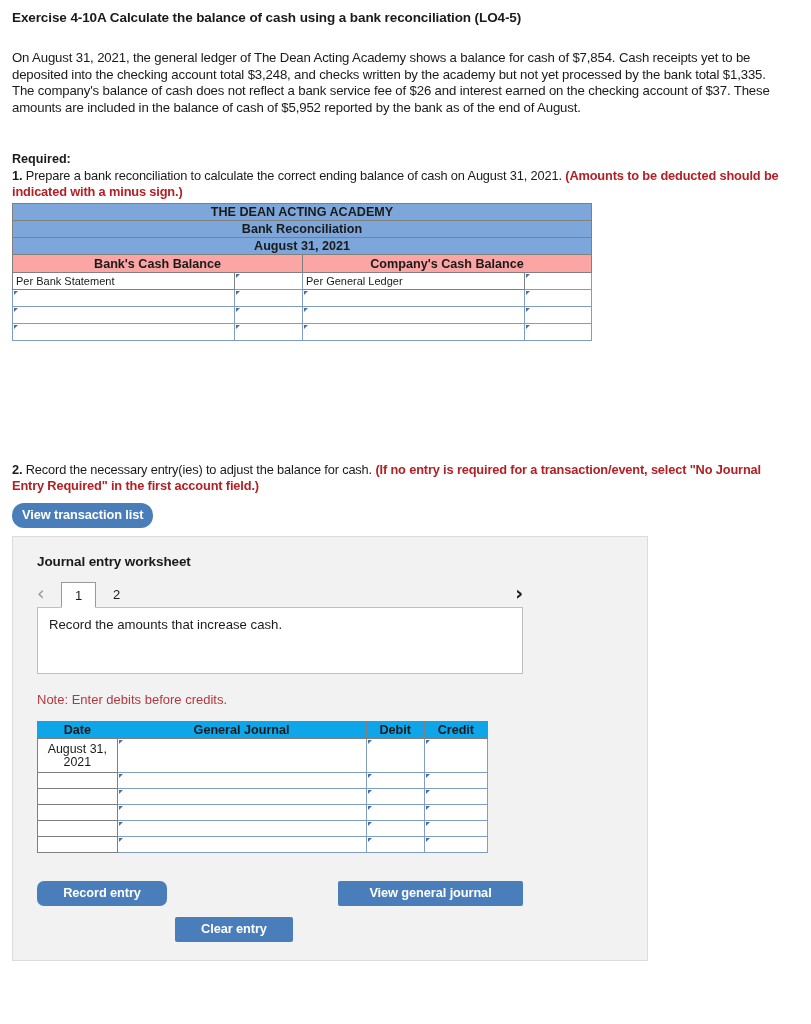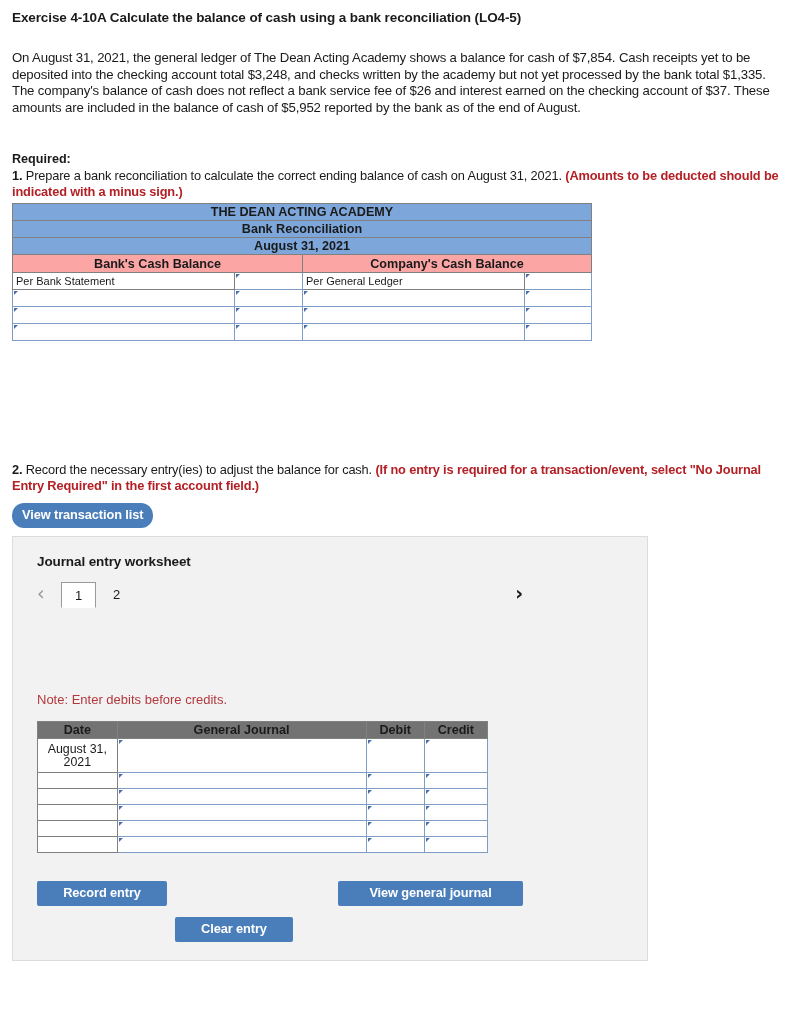--- a/index.html
+++ b/index.html
@@ -181,37 +181,37 @@
     border-collapse: collapse;
     table-layout: fixed;
     font-size: 12.4px;
   }
   .journal td {
     border: 1px solid #808080;
     padding: 0;
     height: 16px;
   }
   .journal .jhdr {
-    background: #737373;
+    background: #0ea5e9;
     text-align: center;
     font-weight: bold;
     font-size: 12.6px;
     height: 17px;
   }
   .journal .datecell {
     background: #ffffff;
     text-align: center;
     font-size: 12.4px;
     line-height: 13px;
     padding: 1px 2px;
   }
   .journal .blankdate { background: #ffffff; height: 16px; }
 
   
-  .btn-record  { position: absolute; left: 24px; top: 344px; width: 130px; text-align: center; }
+  .btn-record  { position: absolute; left: 24px; top: 344px; width: 130px; text-align: center; border-radius: 7px; }
   .btn-viewgj  { position: absolute; left: 325px; top: 344px; width: 185px; text-align: center; }
   .btn-clear   { position: absolute; left: 162px; top: 380px; width: 118px; text-align: center; }
 </style>
 </head>
 <body>
 
 <div class="page">
 
   <div class="ex-title">Exercise 4-10A Calculate the balance of cash using a bank reconciliation (LO4-5)</div>
 
@@ -279,20 +279,23 @@
 
     <div class="panel-title">Journal entry worksheet</div>
 
     <div class="tabstrip">
       <span class="chev chev-left">‹</span>
       <div class="tab tab-active">1</div>
       <div class="tab tab-inactive">2</div>
       <span class="chev chev-right">›</span>
     </div>
 
+    <div class="desc-box">
+      <div class="desc-text">Record the amounts that increase cash.</div>
+    </div>
 
     <div class="note">Note: Enter debits before credits.</div>
 
     <table class="journal">
       <colgroup>
         <col style="width:78px">
           <col style="width:244px">
           <col style="width:57px">
           <col style="width:62px">
       </colgroup>

